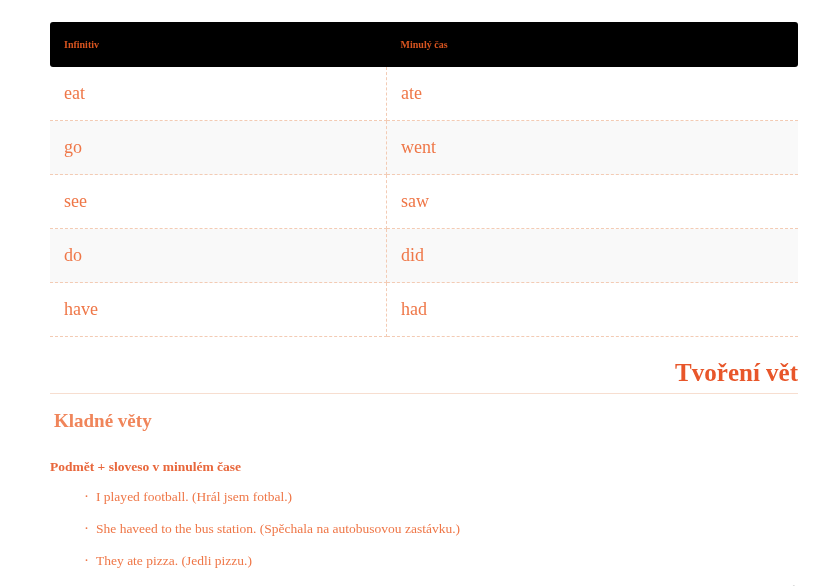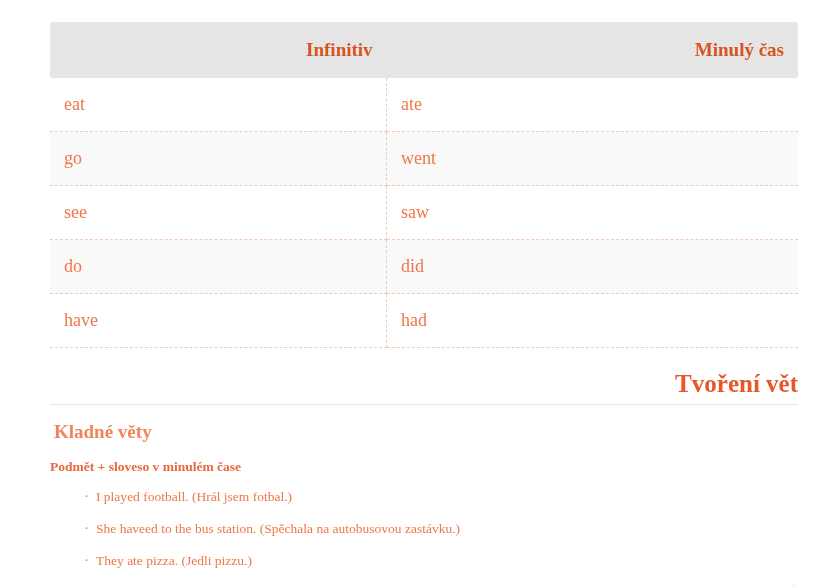--- a/index.html
+++ b/index.html
@@ -25,26 +25,26 @@
   }
 
   
   .verb-table {
     width: 748px;
     margin: 22px 0 0 10px;
     border-collapse: collapse;
     table-layout: fixed;
   }
   .verb-table th {
-    background: #e5e5e5;
+    background: #000000;
     color: #d8541f;
-    text-align: right;
+    text-align: left;
     font-family: "Liberation Serif", serif;
     font-weight: bold;
-    font-size: 19px;
+    font-size: 10px;
     padding: 17px 14px;
     border: none;
   }
   .verb-table th:first-child { border-top-left-radius: 3px; border-bottom-left-radius: 3px;}
   .verb-table th:last-child { border-top-right-radius: 3px; border-bottom-right-radius: 3px;}
   .verb-table td {
     padding: 16px 14px;
     font-size: 18px;
     color: #ef7748;
     border-bottom: 1px dashed #f3cbb4;
@@ -73,21 +73,21 @@
   h3.sub-title {
     font-size: 19px;
     font-weight: bold;
     color: #f0855a;
     margin: 16px 0 0 14px;
   }
   p.bold-line {
     font-size: 13.5px;
     font-weight: bold;
     color: #e8673c;
-    margin: 16px 0 0 10px;
+    margin: 27px 0 0 10px;
   }
 
   ul.examples {
     list-style: none;
     margin: 14px 0 0 0;
     padding: 0 0 0 56px;
   }
   ul.examples li {
     font-size: 13.5px;
     color: #ef7748;

